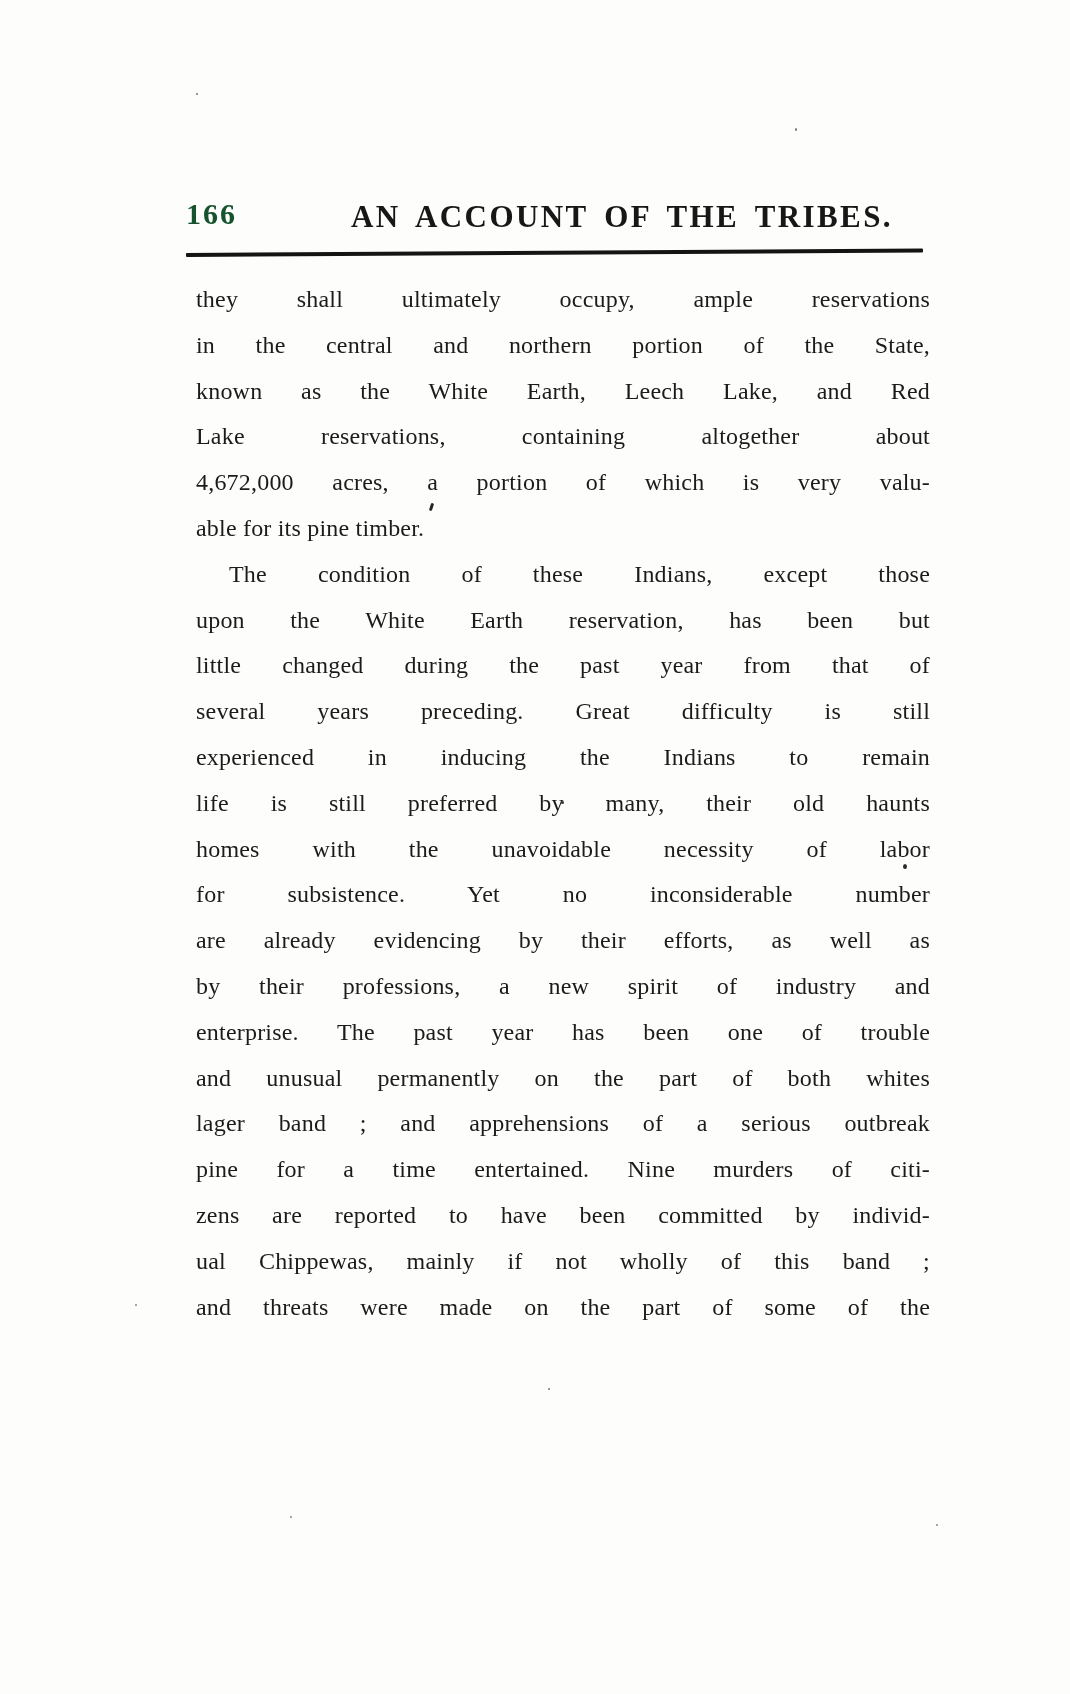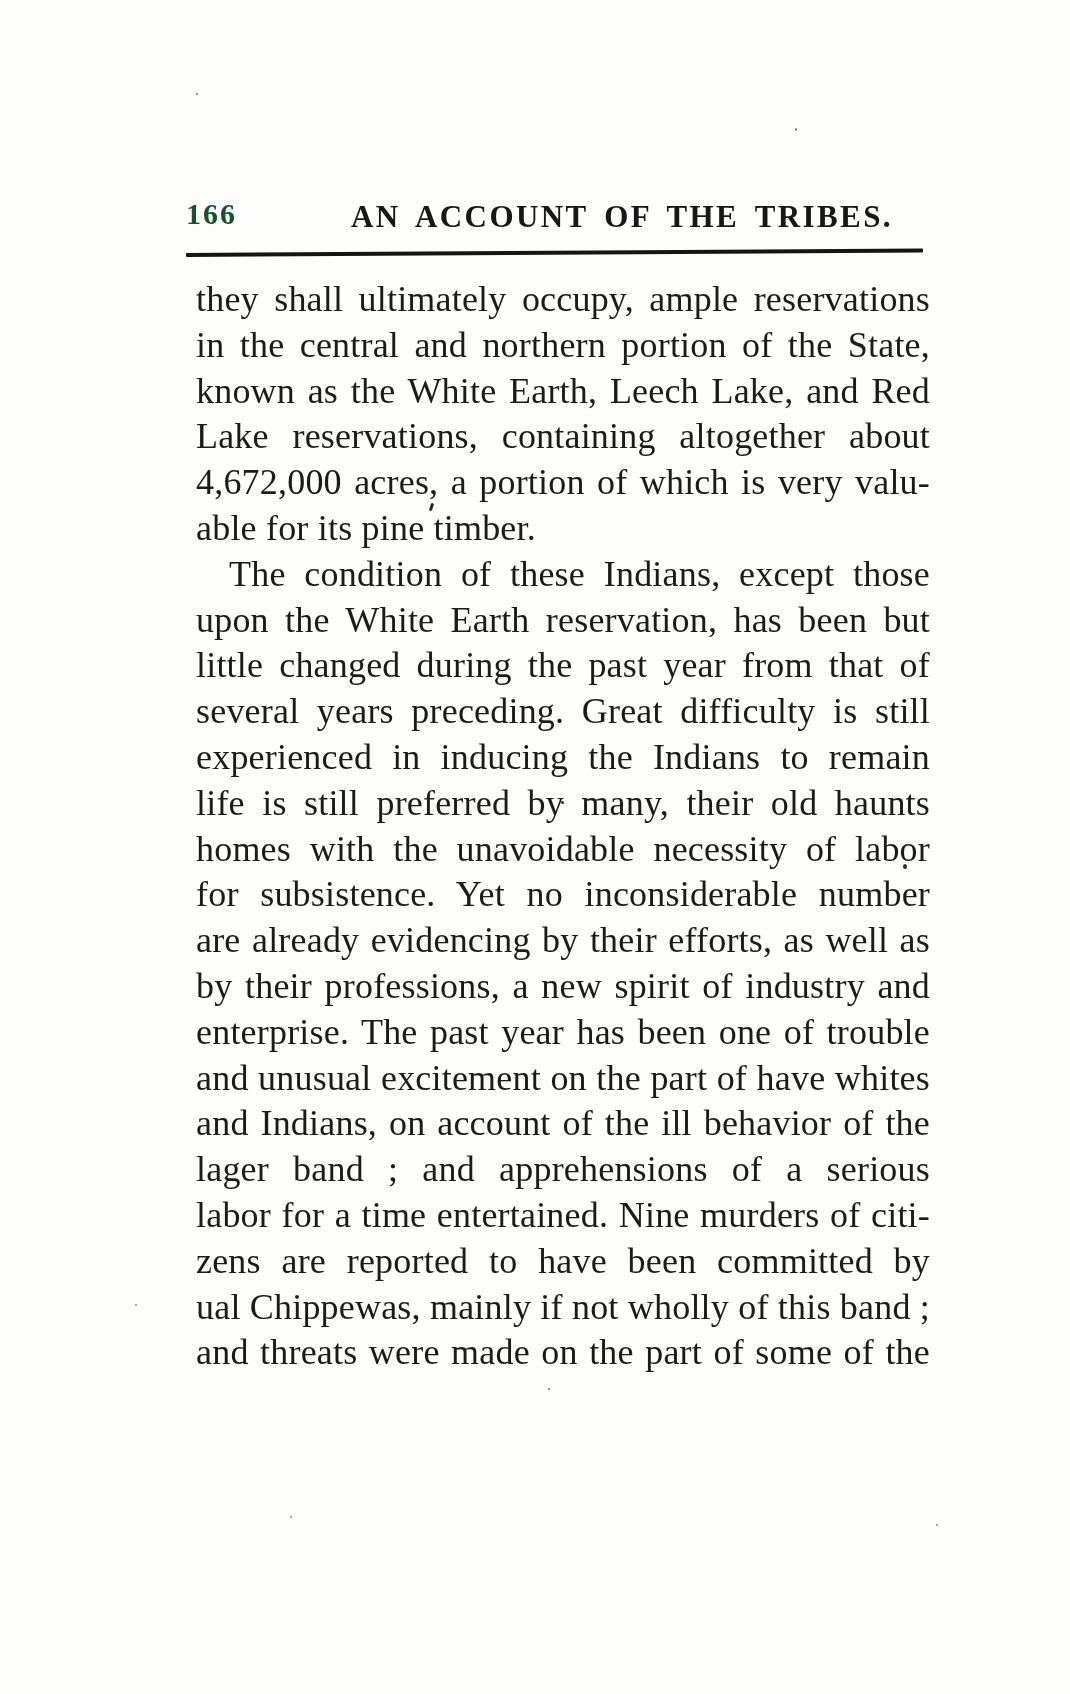--- a/index.html
+++ b/index.html
@@ -51,21 +51,21 @@
   }
   .body-block {
     position: absolute;
     left: 196px;
     top: 277px;
     width: 734px;
   }
   .line {
     height: 45.8px;
     line-height: 45.8px;
-    font-size: 36px;
+    font-size: 24px;
     text-align: justify;
     text-align-last: justify;
     overflow: hidden;
     white-space: normal;
     letter-spacing: 0.2px;
   }
   .line.indent { text-indent: 33px; }
   .line.noj { text-align-last: left; }
   .speck {
     position: absolute;
@@ -103,24 +103,23 @@
       <div class="line">upon the White Earth reservation, has been but</div>
       <div class="line">little changed during the past year from that of</div>
       <div class="line">several years preceding.  Great difficulty is still</div>
       <div class="line">experienced in inducing the Indians to remain</div>
       <div class="line">life is still preferred by many, their old haunts</div>
       <div class="line">homes with the unavoidable necessity of labor</div>
       <div class="line">for subsistence.  Yet no inconsiderable number</div>
       <div class="line">are already evidencing by their efforts, as well as</div>
       <div class="line">by their professions, a new spirit of industry and</div>
       <div class="line">enterprise.  The past year has been one of trouble</div>
-      <div class="line">and unusual excitement on the part of have whites</div>
-      <div class="line">and Indians, on account of the ill behavior of the Pil-</div>
+      <div class="line">and unusual permanently on the part of both whites</div>
       <div class="line">lager band ; and apprehensions of a serious outbreak</div>
-      <div class="line">labor for a time entertained.  Nine murders of citi-</div>
+      <div class="line">pine for a time entertained.  Nine murders of citi-</div>
       <div class="line">zens are reported to have been committed by individ-</div>
       <div class="line">ual Chippewas, mainly if not wholly of this band ;</div>
       <div class="line">and threats were made on the part of some of the</div>
     </div>
 
   <div class="speck s1"></div>
   <div class="speck s2"></div>
   <div class="speck s3"></div>
   <div class="speck s4"></div>
   <div class="speck s5"></div>

